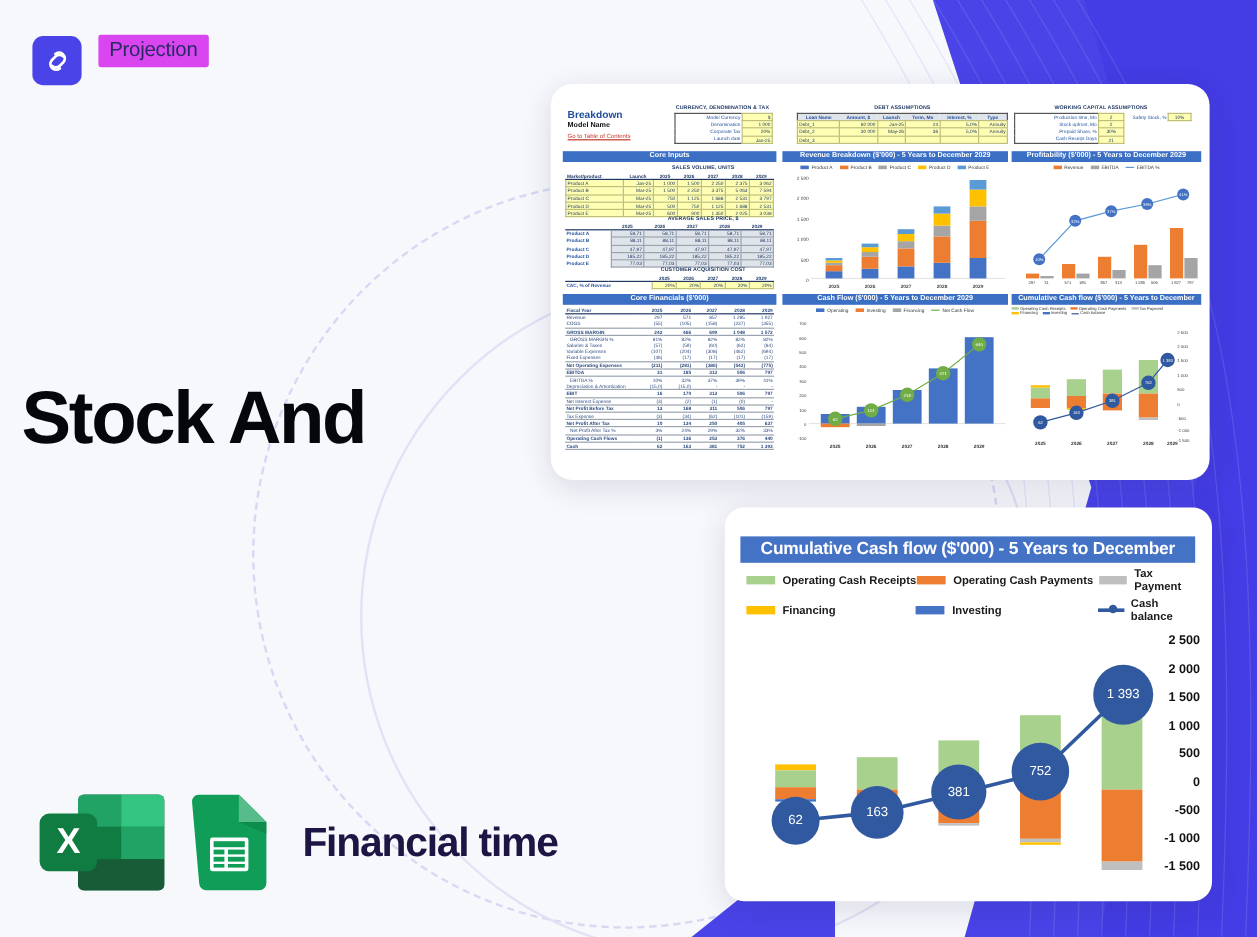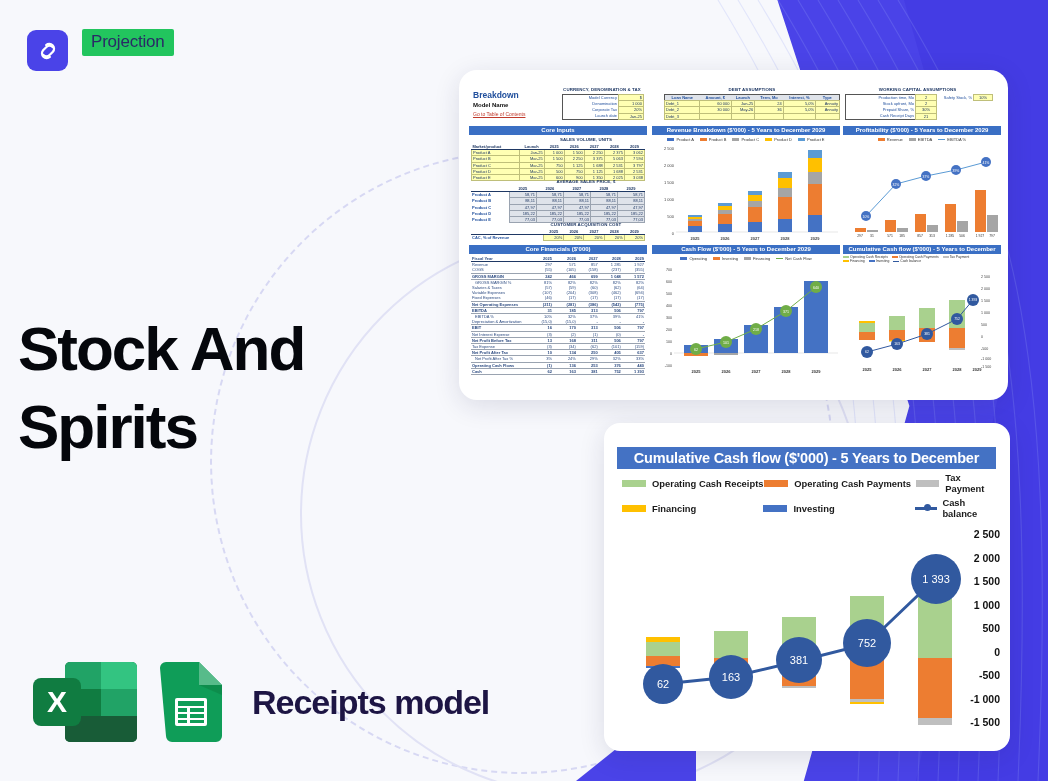--- a/index.html
+++ b/index.html
@@ -45,21 +45,21 @@
     width:41px;height:41px;border-radius:9px;background:#4a43e8;
     display:flex;align-items:center;justify-content:center;margin-top:5px;
   }
   .brand-text{margin-left:14px;}
   .brand-title{
     font-size:36px;font-weight:700;letter-spacing:-1.1px;color:#16203c;
     line-height:40px;white-space:nowrap;
   }
   .brand-sub-wrap{display:flex;justify-content:flex-end;margin-top:4px;}
   .brand-sub{
-    background:#22c55e;color:#2a2a66;font-size:17px;line-height:24px;
+    background:#d946ef;color:#2a2a66;font-size:17px;line-height:24px;
     padding:1px 9px 2px 9px;border-radius:2px;letter-spacing:-.2px;
   }
 
   
   .headline{
     position:absolute;left:18px;top:310px;z-index:5;
     font-size:62px;font-weight:700;letter-spacing:-2px;color:#05070c;
     line-height:78px;
   }
 
@@ -170,21 +170,20 @@
     </div>
     <div class="brand-text">
       <div class="brand-sub-wrap">
         <div class="brand-sub">Projection</div>
       </div>
     </div>
   </div>
 
   <div class="headline">
     <div>Stock And</div>
-    <div>Spirits</div>
   </div>
 
   <div class="footer">
     <div class="xls-icon">
       <div class="xls-sheet">
         <div class="xq" style="left:0;top:0;width:36px;height:27px;background:#21a366;"></div>
         <div class="xq" style="left:36px;top:0;width:36px;height:27px;background:#33c481;"></div>
         <div class="xq" style="left:0;top:27px;width:36px;height:27px;background:#107c41;"></div>
         <div class="xq" style="left:36px;top:27px;width:36px;height:27px;background:#21a366;"></div>
         <div class="xq" style="left:0;top:54px;width:72px;height:26px;background:#185c37;"></div>
@@ -199,21 +198,21 @@
         <rect x="21" y="36" width="32" height="28" rx="2" fill="#fff"></rect>
         <rect x="24" y="39" width="26" height="5" fill="#0f9d58"></rect>
         <rect x="24" y="46" width="9" height="4" fill="#0f9d58"></rect>
         <rect x="36" y="46" width="14" height="4" fill="#0f9d58"></rect>
         <rect x="24" y="52" width="9" height="4" fill="#0f9d58"></rect>
         <rect x="36" y="52" width="14" height="4" fill="#0f9d58"></rect>
         <rect x="24" y="58" width="9" height="3" fill="#0f9d58"></rect>
         <rect x="36" y="58" width="14" height="3" fill="#0f9d58"></rect>
       </svg>
     </div>
-    <div class="footer-label">Receipts model</div>
+    <div class="footer-label">Financial time</div>
   </div>
 
   <div class="card-dash">
     <div class="dash-inner">
 
       <div class="dz dash-title" style="left:6px;top:8px;">Breakdown</div>
       <div class="dz dash-model" style="left:6px;top:20px;">Model Name</div>
       <div class="dz dash-link" style="left:6px;top:29px;">Go to Table of Contents</div>
 
       <div class="dz mini-head" style="left:75px;top:5px;width:120px;">CURRENCY, DENOMINATION &amp; TAX</div>

